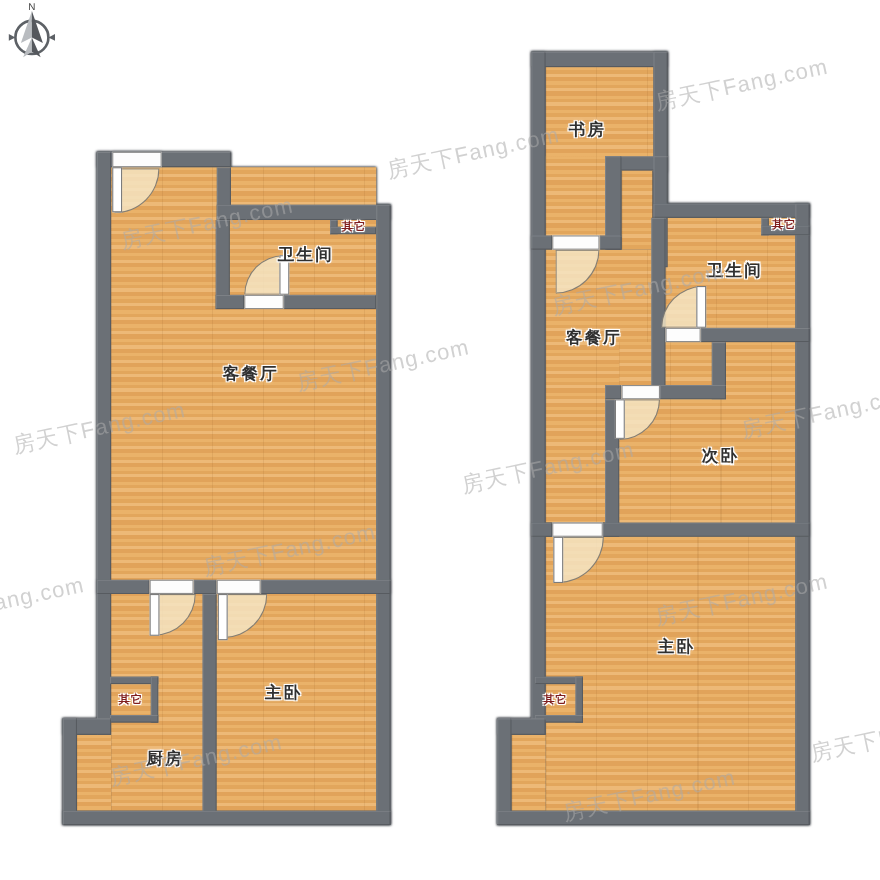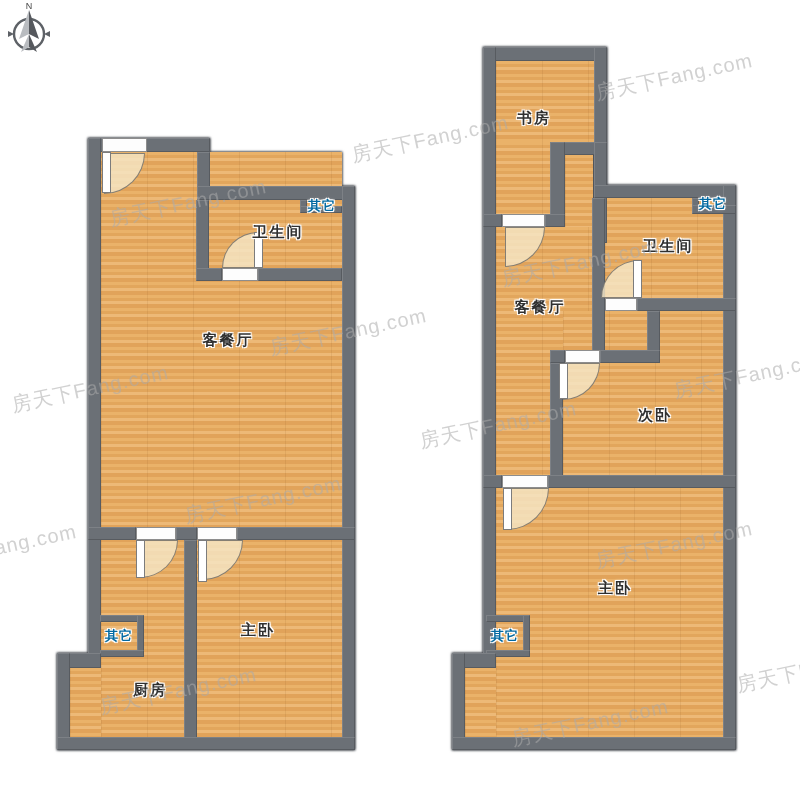--- a/index.html
+++ b/index.html
@@ -20,21 +20,21 @@
   .leaf{position:absolute;background:#ffffff;border:1px solid #7c7c7c;box-sizing:border-box;}
   .swing{position:absolute;background:rgba(245,230,198,0.82);border:1px solid rgba(95,95,95,0.75);box-sizing:border-box;}
   .swing.tl{border-radius:0 0 100% 0;}  
   .swing.br{border-radius:100% 0 0 0;}  
   .room-label{
     position:absolute;transform:translate(-50%,-50%);
     font-weight:700;font-size:15px;letter-spacing:2px;color:#303030;white-space:nowrap;
     text-shadow:-1px -1px 0 #fff,1px -1px 0 #fff,-1px 1px 0 #fff,1px 1px 0 #fff,0 0 3px #fff;
     z-index:30;
   }
-  .room-label.small{font-size:13px;letter-spacing:1px;color:#0369a1;}
+  .room-label.small{font-size:10px;letter-spacing:1px;color:#7f1d1d;}
   .wm{
     position:absolute;z-index:50;white-space:nowrap;pointer-events:none;
     font-size:20px;font-weight:400;color:rgba(172,172,172,0.55);
     letter-spacing:1px;transform:rotate(-12deg);transform-origin:left center;
   }
   .compass{position:absolute;left:5px;top:0;z-index:40;}
   .compass text{font-size:9px;fill:#444;font-family:"Liberation Sans",sans-serif;}
 </style>
 </head>
 <body>

